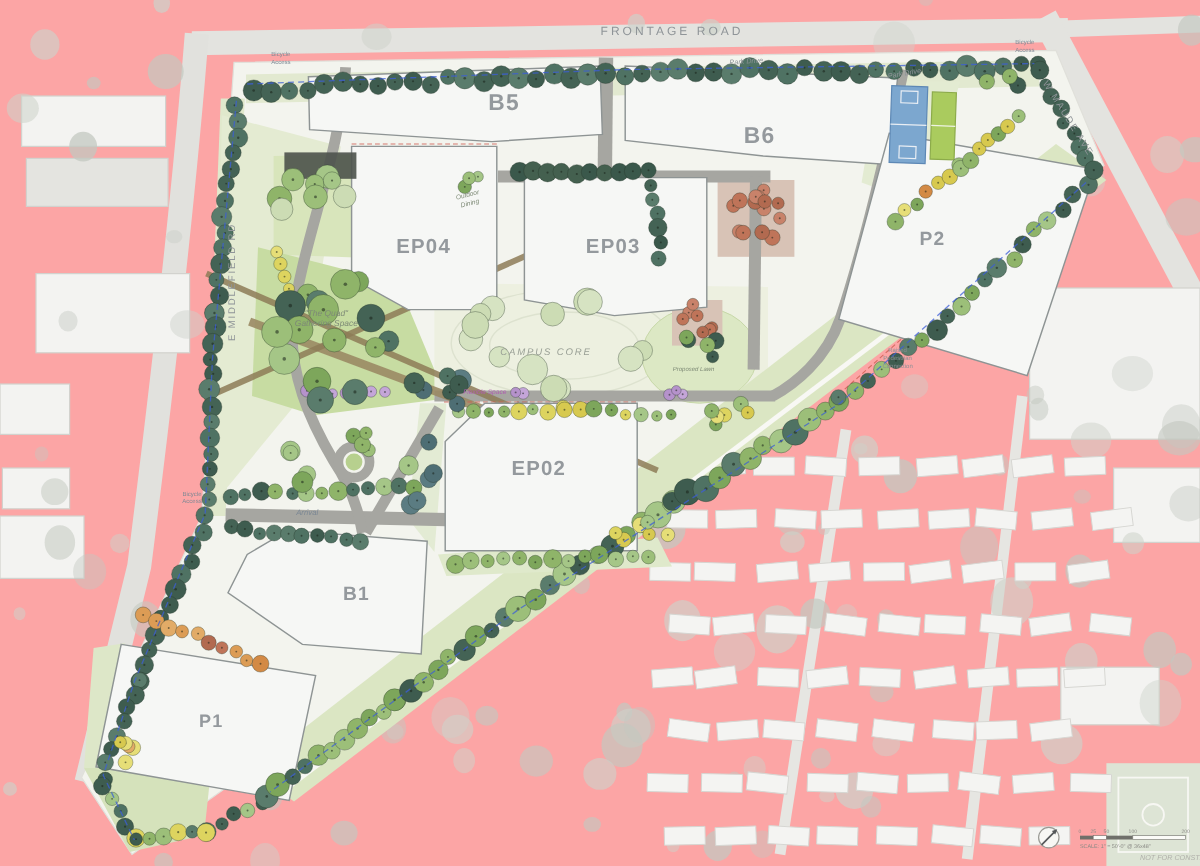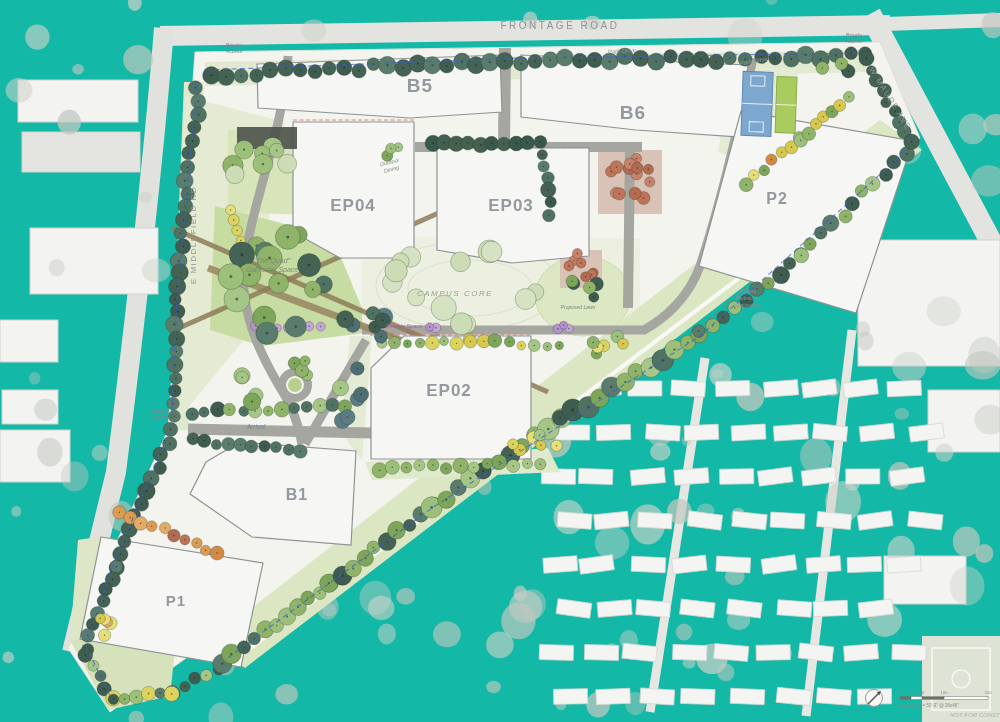--- a/index.html
+++ b/index.html
@@ -1,16 +1,16 @@
 <!DOCTYPE html>
 <html><head>
 <meta charset="utf-8">
 <style>
   html,body{margin:0;padding:0;background:#dcdcd8;}
-  .canvas{position:relative;width:1000px;height:722px;overflow:hidden;background:#14b8a6;
+  .canvas{position:relative;width:1000px;height:722px;overflow:hidden;background:#fca5a5;
           font-family:"Liberation Sans", sans-serif;}
   svg{display:block}
   text{font-family:"Liberation Sans", sans-serif;}
   .bldg-label{font-weight:bold;fill:#94999d;letter-spacing:1px;}
   .road-label{fill:#8f9498;}
   .soft-label{fill:#7e8a76;font-style:italic;}
   .tiny-label{fill:#7c8894;}
 </style>
 </head>
 <body>

